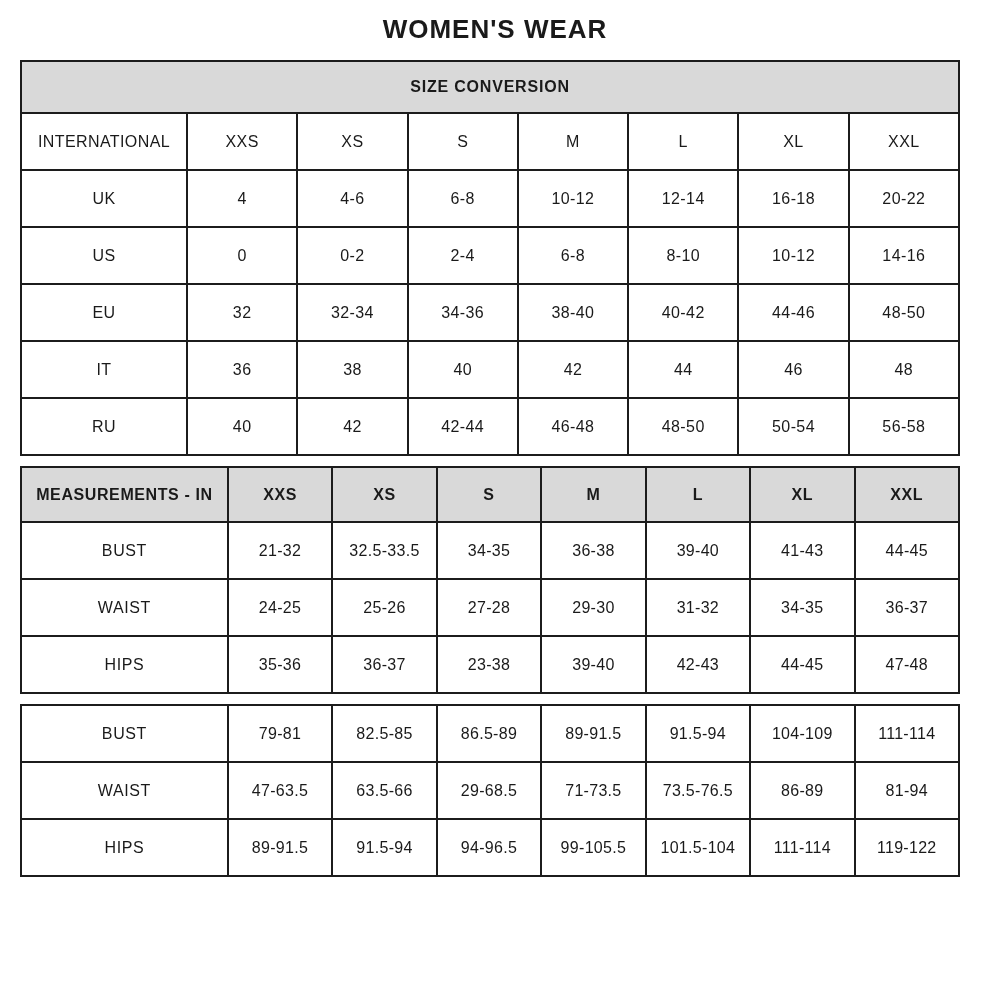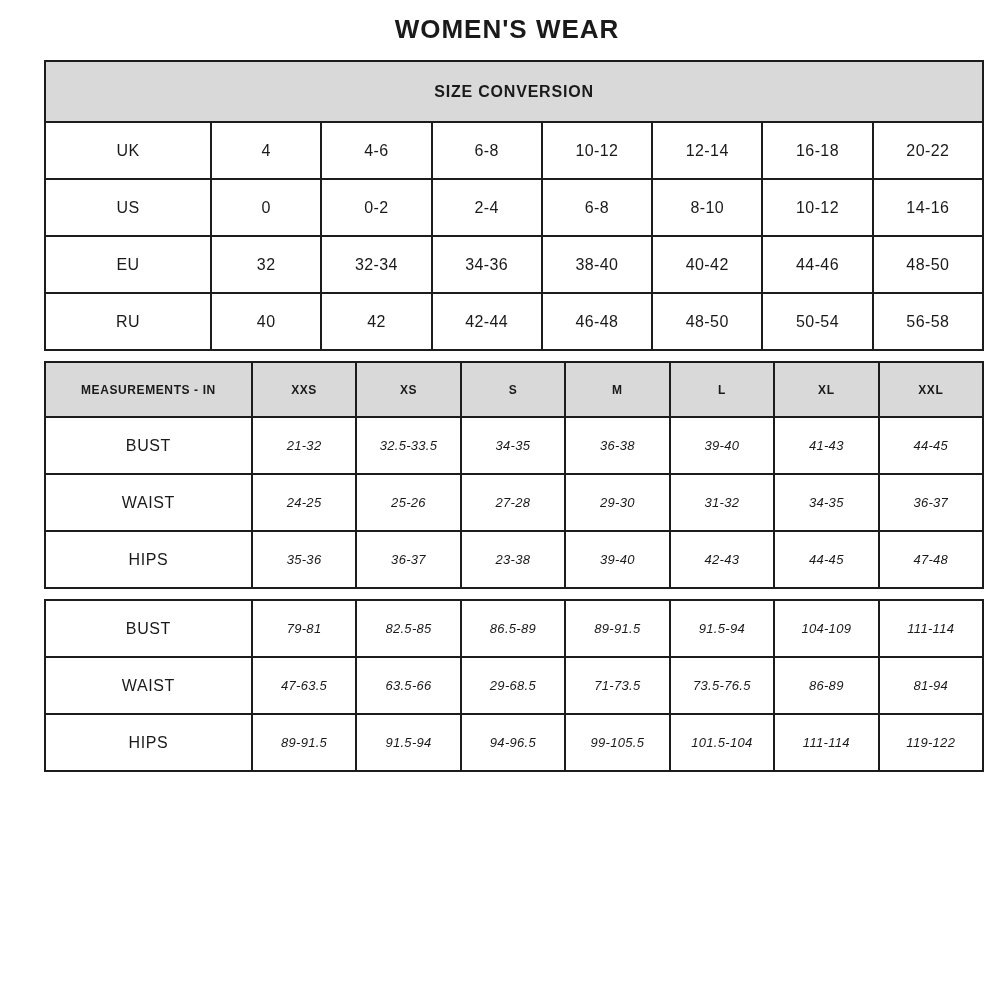--- a/index.html
+++ b/index.html
@@ -5,21 +5,21 @@
   * { margin: 0; padding: 0; box-sizing: border-box; }
   html, body {
     width: 1000px;
     background: #ffffff;
     font-family: "Liberation Sans", sans-serif;
     color: #1a1a1a;
   }
   .page {
     width: 1000px;
     height: 1000px;
-    padding: 14px 30px 0 44px;
+    padding: 14px 30px 0 20px;
   }
   .page-title {
     text-align: center;
     font-size: 26px;
     font-weight: 700;
     letter-spacing: 1px;
     color: #1a1a1a;
     margin-bottom: 15px;
   }
   table {
@@ -32,42 +32,42 @@
     border: 2px solid #1c1c1c;
     text-align: center;
     vertical-align: middle;
     font-weight: 400;
     color: #1a1a1a;
   }
   
   .size-table col.label-col { width: 17.7%; }
   .size-table col.size-col  { width: 11.757%; }
   .size-table .grand-header th {
-    height: 61px;
+    height: 52px;
     background: #d9d9d9;
     font-size: 16px;
     font-weight: 700;
     letter-spacing: 0.8px;
   }
   .size-table tbody tr { height: 57px; }
   .size-table tbody th,
   .size-table tbody td { font-size: 16px; letter-spacing: 0.4px; }
   
   .meas-table col.label-col { width: 22.05%; }
   .meas-table col.size-col  { width: 11.136%; }
   .meas-table tbody tr { height: 57px; }
   .meas-table tbody tr.cols-row { height: 55px; }
   .meas-table tr.cols-row th {
     background: #d9d9d9;
-    font-size: 12px;
+    font-size: 16px;
     font-weight: 700;
     letter-spacing: 0.6px;
   }
   .meas-table tbody th.row-label { font-size: 16px; letter-spacing: 0.6px; border-radius: 9px; }
-  .meas-table tbody td { font-size: 13px; letter-spacing: 0.3px; font-style: italic; }
+  .meas-table tbody td { font-size: 16px; letter-spacing: 0.3px; }
 </style>
 </head>
 <body>
 
 <div class="page">
 
   <div class="page-title">WOMEN'S WEAR</div>
 
   <table class="size-table">
     <colgroup>
@@ -79,20 +79,30 @@
         <col class="size-col">
         <col class="size-col">
         <col class="size-col">
     </colgroup>
     <thead>
       <tr class="grand-header">
         <th colspan="8">SIZE CONVERSION</th>
       </tr>
     </thead>
     <tbody>
+        <tr class="cols-row">
+          <th>INTERNATIONAL</th>
+          <th>XXS</th>
+          <th>XS</th>
+          <th>S</th>
+          <th>M</th>
+          <th>L</th>
+          <th>XL</th>
+          <th>XXL</th>
+        </tr>
         <tr>
           <th class="row-label">UK</th>
           <td>4</td>
           <td>4-6</td>
           <td>6-8</td>
           <td>10-12</td>
           <td>12-14</td>
           <td>16-18</td>
           <td>20-22</td>
         </tr>
@@ -108,20 +118,30 @@
         </tr>
         <tr>
           <th class="row-label">EU</th>
           <td>32</td>
           <td>32-34</td>
           <td>34-36</td>
           <td>38-40</td>
           <td>40-42</td>
           <td>44-46</td>
           <td>48-50</td>
+        </tr>
+        <tr>
+          <th class="row-label">IT</th>
+          <td>36</td>
+          <td>38</td>
+          <td>40</td>
+          <td>42</td>
+          <td>44</td>
+          <td>46</td>
+          <td>48</td>
         </tr>
         <tr>
           <th class="row-label">RU</th>
           <td>40</td>
           <td>42</td>
           <td>42-44</td>
           <td>46-48</td>
           <td>48-50</td>
           <td>50-54</td>
           <td>56-58</td>

